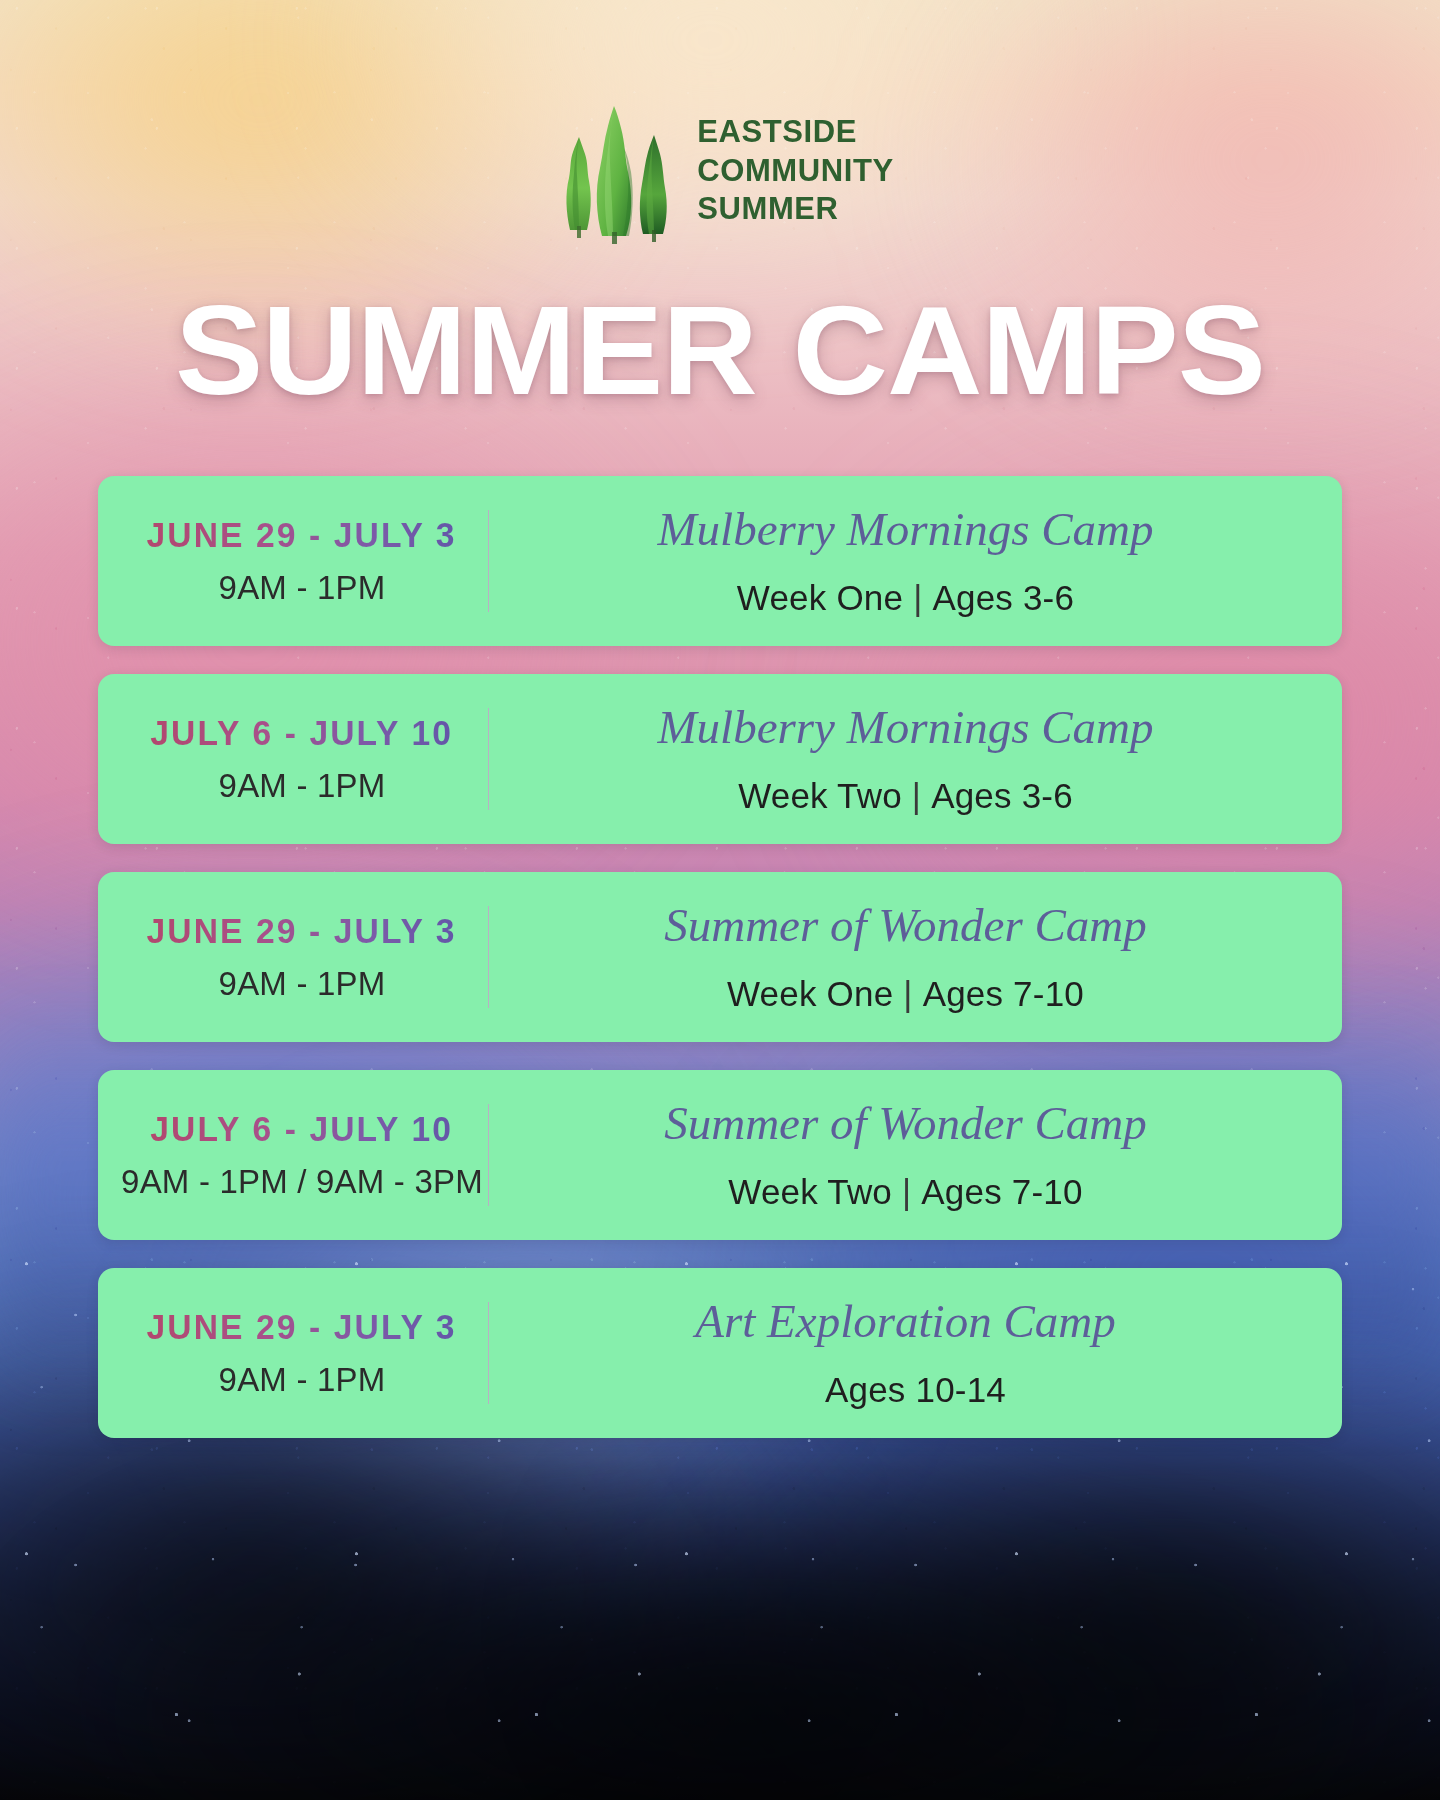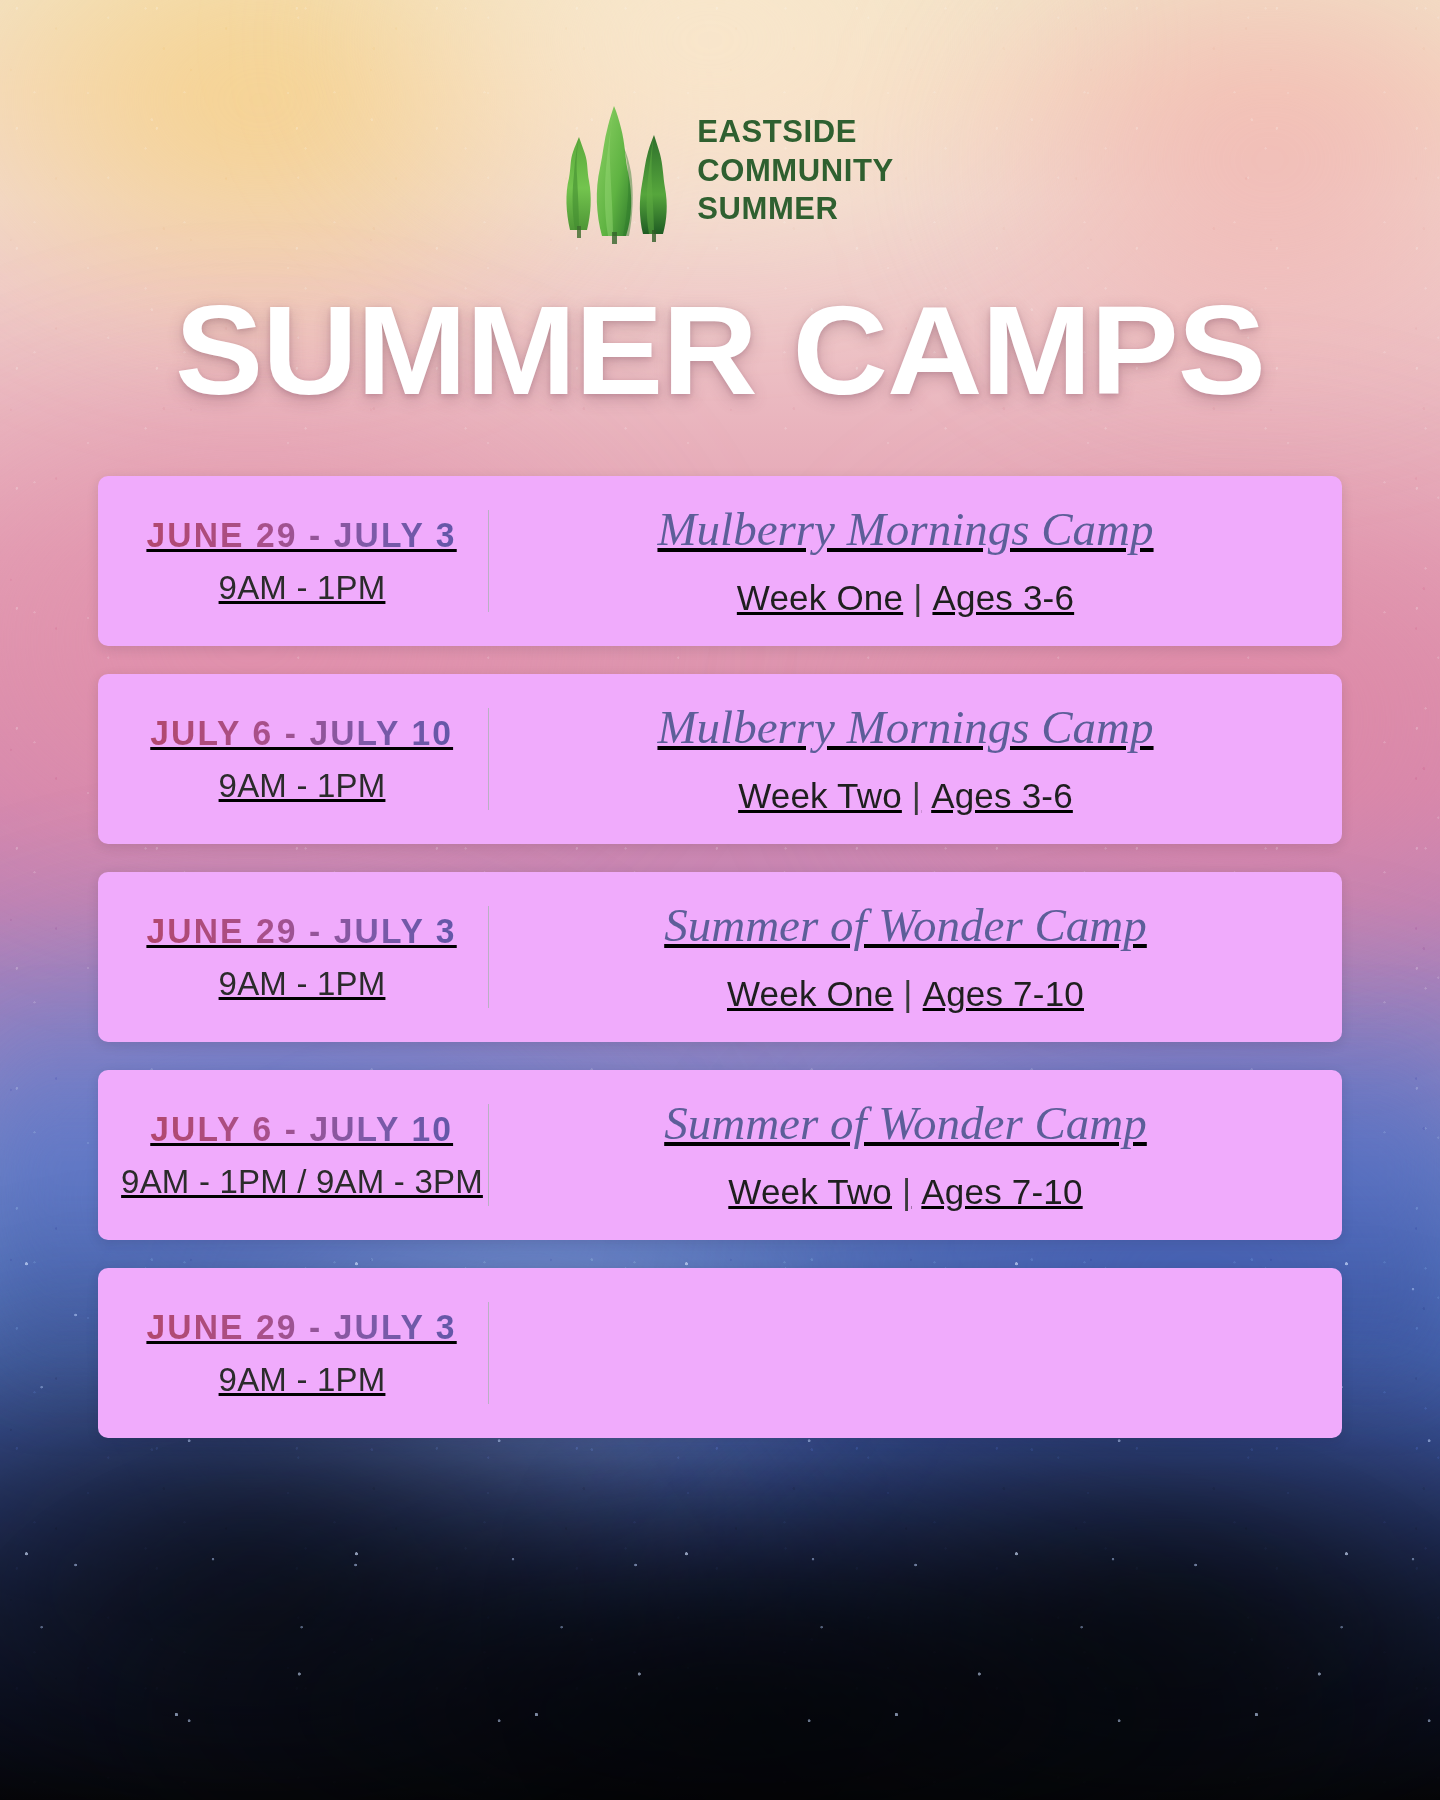--- a/index.html
+++ b/index.html
@@ -127,27 +127,26 @@
     line-height:1;
     letter-spacing:-1px;
     text-shadow:0 5px 16px rgba(120,70,90,.30), 0 2px 5px rgba(120,70,90,.22);
     transform:scaleX(1.05);
   }
 
   
   .cards { margin-top:62px; padding:0 98px; display:flex; flex-direction:column; gap:28px; }
 
   .card {
-    background:#f0abfc;
-    border-radius:10px;
+    background:#86efac;
+    border-radius:16px;
     height:170px;
     display:flex;
     align-items:stretch;
     box-shadow:0 3px 12px rgba(30,20,50,.13);
-    text-decoration:underline;
   }
   .card-left {
     width:390px;
     display:flex; flex-direction:column;
     align-items:center; justify-content:center;
     gap:14px;
     padding-left:18px;
   }
   .date {
     font-family:"Liberation Sans", sans-serif;
@@ -323,16 +322,22 @@
         </div>
       </div>
     </div>
 
     <div class="card">
       <div class="card-left">
         <div class="date">JUNE 29 - JULY 3</div>
         <div class="time">9AM - 1PM</div>
       </div>
       <div class="divider"></div>
+      <div class="card-right">
+        <div class="camp-name">Art Exploration Camp</div>
+        <div class="camp-sub">
+          <span></span><span class="bar"></span><span>Ages 10-14</span>
+        </div>
+      </div>
     </div>
 
   </div>
 </div>
 
 </body></html>

